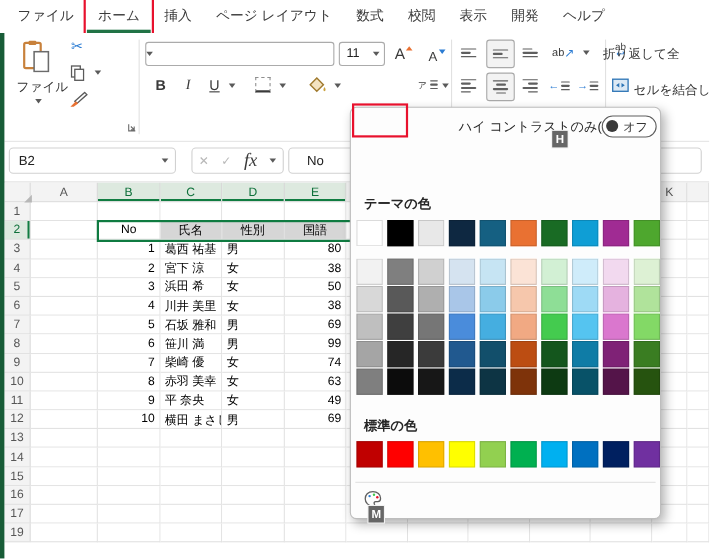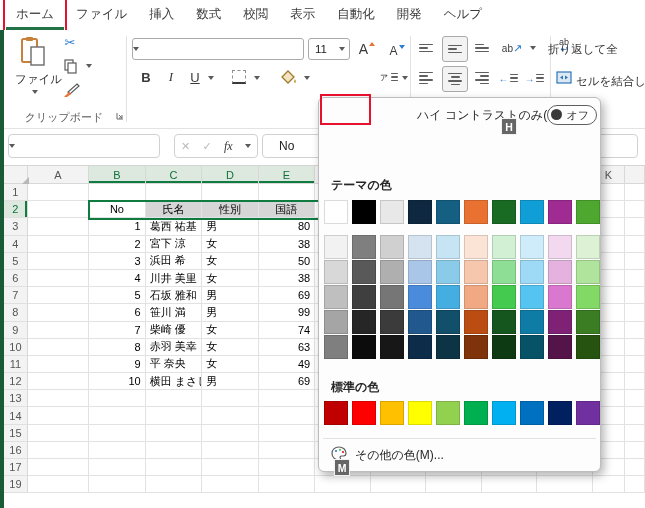--- a/index.html
+++ b/index.html
@@ -84,27 +84,27 @@
   #autolabel{margin-left:12px;font-size:12px;color:#000;}
   #psep{position:absolute;left:4px;right:4px;top:340px;border-top:1px solid #e2e2e2;}
   .morelbl{font-size:12px;color:#262626;}
 </style>
 </head>
 <body>
 
 <div id="app">
 
   <div id="tabbar">
+      <div class="tab">ファイル</div>
       <div class="tab sel">ホーム</div>
-      <div class="tab">ファイル</div>
       <div class="tab">挿入</div>
+      <div class="tab">ページ レイアウト</div>
       <div class="tab">数式</div>
       <div class="tab">校閲</div>
       <div class="tab">表示</div>
-      <div class="tab">自動化</div>
       <div class="tab">開発</div>
       <div class="tab">ヘルプ</div>
     </div>
 
   <div id="ribbon">
 
     <div class="iconbtn" style="left:12px;top:4px;width:34px;height:34px;">
       <svg width="26" height="30" viewBox="0 0 26 30">
         <rect x="2" y="3" width="15" height="23" rx="1.5" fill="none" stroke="#c8813b" stroke-width="2"></rect>
         <rect x="6" y="1" width="7" height="4" rx="1" fill="#c8813b"></rect>
@@ -120,21 +120,20 @@
         <rect x="4" y="4" width="8" height="10" fill="#fff" stroke="#5a5a5a" stroke-width="1.2"></rect>
       </svg>
     </div>
     <span class="chev abs" style="left:82px;top:34px;"></span>
     <div class="iconbtn" style="left:58px;top:52px;width:18px;height:16px;">
       <svg width="17" height="15" viewBox="0 0 17 15">
         <path d="M14 1 L16 3 L7 11 L5 9 Z" fill="none" stroke="#5a5a5a" stroke-width="1.2"></path>
         <path d="M6 9 L8 11 L4 14 L1 14 Z" fill="#e97132"></path>
       </svg>
     </div>
-    <div class="grplabel" style="left:6px;width:108px;">クリップボード</div>
     <div class="iconbtn" style="left:112px;top:82px;width:8px;height:8px;">
       <svg width="8" height="8" viewBox="0 0 8 8">
           <path d="M1 1 v6 h6 M3 3 l3 3 M6 3 v3 h-3" fill="none" stroke="#6b6b6b" stroke-width="1"></path>
         </svg>
     </div>
     <div class="vsep" style="left:122px;"></div>
 
     <div class="combo" style="left:128px;top:8px;width:172px;height:22px;">
       <span class="chev" style="margin-right:5px;"></span>
     </div>
@@ -257,27 +256,28 @@
       <svg width="16" height="13" viewBox="0 0 16 13">
         <rect x="1" y="1" width="14" height="11" fill="#dce9f5" stroke="#2e75b6" stroke-width="1.2"></rect>
         <path d="M4 6.5 L7 4.5 v4 Z M12 6.5 L9 4.5 v4 Z" fill="#2e75b6"></path>
       </svg>
     </div>
     <div class="rlabel" style="left:572px;top:44px;">セルを結合し</div>
   </div>
 
   <div id="fbar">
     <div class="fbox" style="left:8px;width:152px;">
+      <span style="padding-left:8px;flex:1;">B2</span>
       <span class="chev" style="margin-right:6px;"></span>
     </div>
     <div class="abs" style="left:166px;top:139px;height:16px;border-left:3px dotted #9a9a9a;"></div>
     <div class="fbox" style="left:174px;width:84px;justify-content:space-around;">
       <span style="color:#b9b9b9;font-size:11px;">✕</span>
       <span style="color:#b9b9b9;font-size:11px;">✓</span>
-      <span style="font-family:'Liberation Serif',serif;font-style:italic;color:#3a3a3a;font-size:12px;">fx</span>
+      <span style="font-family:'Liberation Serif',serif;font-style:italic;color:#3a3a3a;font-size:17px;">fx</span>
       <span class="chev"></span>
     </div>
     <div class="fbox" style="left:262px;width:376px;">
       <span style="padding-left:16px;">No</span>
     </div>
   </div>
 
   <div id="sheet">
       <div class="srow">
         <div class="hcell" style="width: 24px; height: 18px;"></div>
@@ -671,18 +671,17 @@
     <div id="psep"></div>
     <div class="abs" style="left:12px;top:348px;display:flex;align-items:center;gap:8px;">
       <span>
         <svg width="16" height="15" viewBox="0 0 16 15">
           <path d="M8 1 C3.5 1 1 4 1 7.5 C1 11 4 14 8 14 C9.5 14 9.8 12.8 9.3 12 C8.7 11 9.3 10 10.5 10 L12.5 10 C14 10 15 8.8 15 7 C15 3.5 12 1 8 1 Z" fill="none" stroke="#5f5f5f" stroke-width="1.2"></path>
           <circle cx="5" cy="5" r="1.1" fill="#2b7cd3"></circle>
             <circle cx="9" cy="3.8" r="1.1" fill="#44cb4f"></circle>
             <circle cx="12" cy="6" r="1.1" fill="#e8112d"></circle>
         </svg>
       </span>
-      <span class="morelbl">その他の色(M)...</span>
     </div>
     <div class="badge" style="left:16px;top:362px;">M</div>
   </div>
 
 </div>
 
 </body></html>

